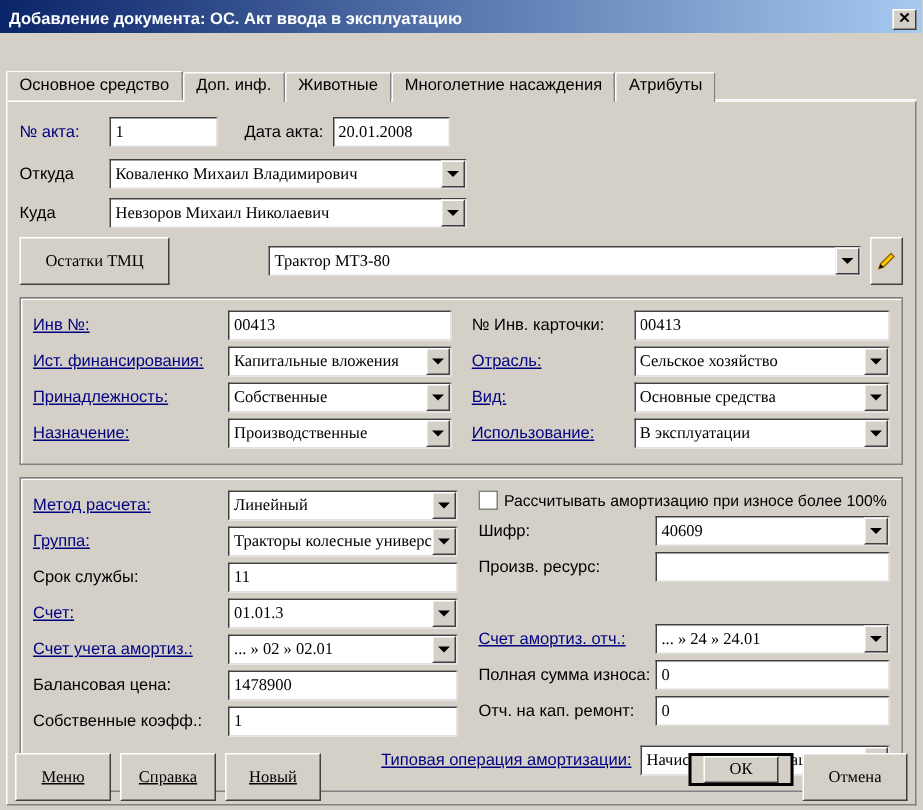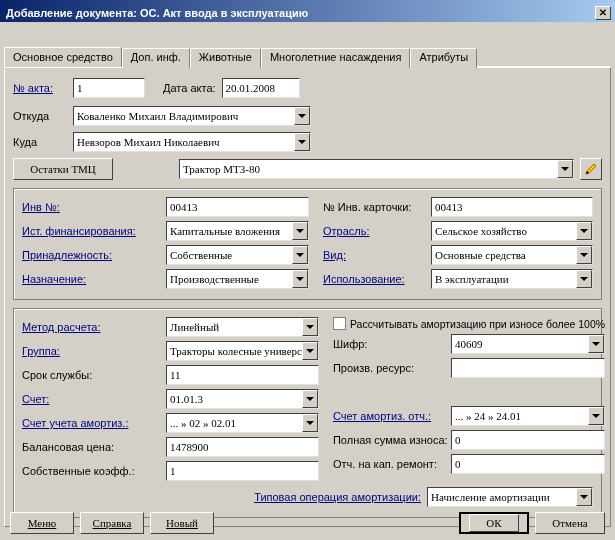--- a/index.html
+++ b/index.html
@@ -12,38 +12,38 @@
 
 .tabs { display: flex; margin-top: 4px; border-bottom: 1px solid #fff; }
 .tab { padding: 3px 8px; border: 1px solid #808080; border-bottom: none; background: #D4D0C8; margin-right: 0px; font-size: 11px; border-top-color: #fff; border-left-color: #fff; position: relative; top: 1px; border-top-left-radius: 2px; border-top-right-radius: 2px; }
 .tab.active { background: #D4D0C8; border-bottom: 1px solid #D4D0C8; z-index: 2; }
 .tab:not(.active) { top: 2px; padding-top: 2px; padding-bottom: 2px; }
 
 .panel { border: 1px solid #808080; border-top-color: #fff; border-left-color: #fff; padding: 10px 8px 8px 8px; background: #D4D0C8; }
 
 .row { display: flex; align-items: center; margin-bottom: 6px; gap: 6px; }
 .label { color: #000; white-space: nowrap; }
-.label.link { color: #000080; text-decoration: underline; }
+.label.link { color: #000080; }
 
 input[type=text], .select { height: 20px; font-family: Tahoma; font-size: 11px; padding: 2px 3px; background: #fff; border: 1px solid #808080; border-top-color: #404040; border-left-color: #404040; border-right-color: #E0E0E0; border-bottom-color: #E0E0E0; }
 .hl { background: #FFFFCC; }
 
 .select { display: flex; align-items: center; justify-content: space-between; padding: 0 0 0 3px; }
 .select .dd { width: 16px; height: 18px; background: #D4D0C8; border: 1px solid #fff; border-right-color: #404040; border-bottom-color: #404040; display: flex; align-items: center; justify-content: center; flex-shrink: 0; }
 .select .dd::after { content: ""; border-left: 4px solid transparent; border-right: 4px solid transparent; border-top: 4px solid #000; }
 
-.btn { height: 22px; padding: 0 10px; background: #D4D0C8; border: 1px solid #fff; border-right-color: #404040; border-bottom-color: #404040; font-family: Tahoma; font-size: 11px; cursor: default; display: inline-flex; align-items: center; justify-content: center; }
+.btn { height: 32px; padding: 0 10px; background: #D4D0C8; border: 1px solid #fff; border-right-color: #404040; border-bottom-color: #404040; font-family: Tahoma; font-size: 11px; cursor: default; display: inline-flex; align-items: center; justify-content: center; }
 .btn.iconbtn { padding: 0; width: 22px; }
 
 .group { border: 1px solid #808080; box-shadow: inset 1px 1px 0 #fff; margin-top: 8px; padding: 8px 8px 6px 8px; }
 
 .cols { display: flex; gap: 14px; }
 .col { flex: 1; }
 .frow { display: flex; align-items: center; margin-bottom: 4px; }
-.frow .flabel { color: #000080; text-decoration: underline; width: 144px; flex-shrink: 0; }
+.frow .flabel { color: #000080; text-decoration: underline; width: 130px; flex-shrink: 0; }
 .frow .flabel.nolink { color: #000; text-decoration: none; }
 .frow .fctl { flex: 1; }
 
 .check { width: 13px; height: 13px; border: 1px solid #808080; background: #fff; display: inline-block; margin-right: 4px; vertical-align: middle; }
 
 .footer { position: absolute; bottom: 6px; left: 0; right: 0; padding: 0 10px; display: flex; justify-content: space-between; gap: 36px; }
 .footer .btn { min-width: 64px; text-decoration: underline; }
 .footer .right .btn { text-decoration: none; min-width: 70px; }
 .footer .right .btn:first-child { border: 2px solid #000; padding: 0 8px; height: 22px; }
 .footer .right .btn:first-child > span { border: 1px solid #fff; border-right-color: #404040; border-bottom-color: #404040; display: inline-flex; height: 18px; width: 100%; align-items: center; justify-content: center; }

